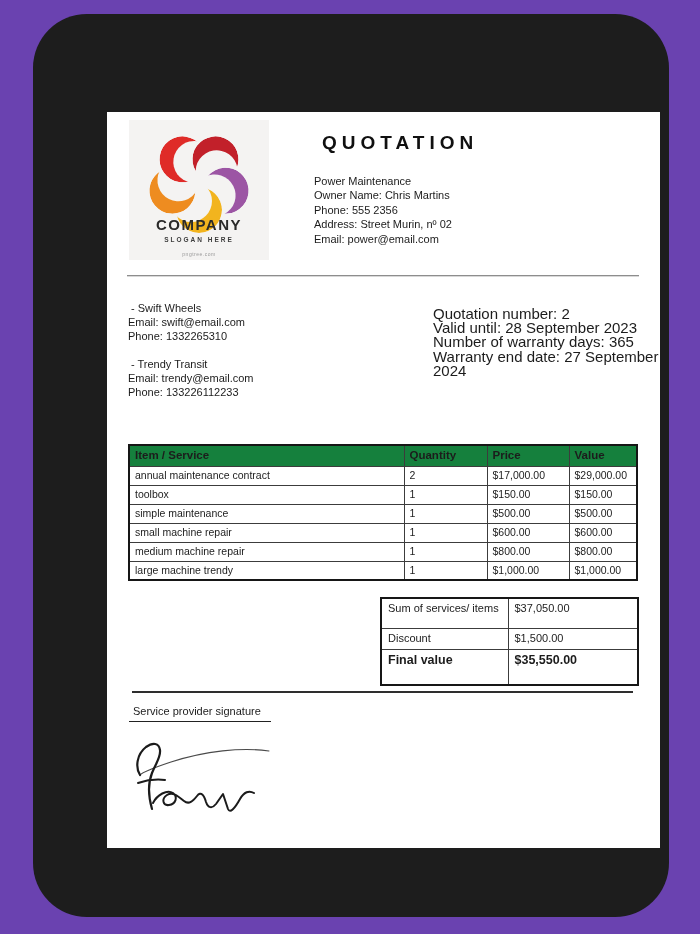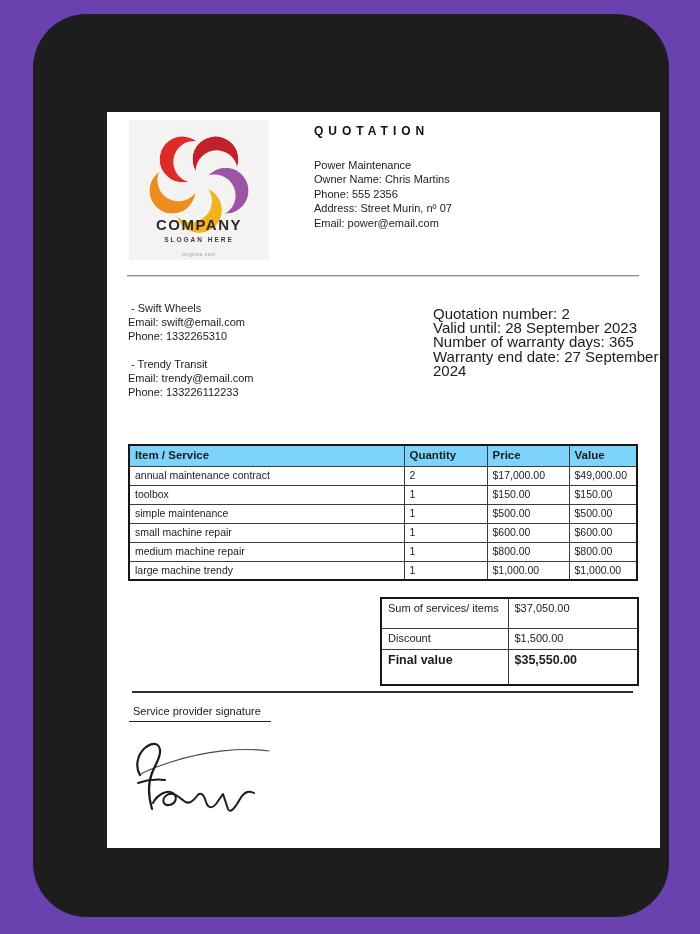--- a/index.html
+++ b/index.html
@@ -22,21 +22,21 @@
     width: 553px; height: 736px;
     background: #ffffff;
   }
   
   .logo {
     position: absolute; left: 22px; top: 8px;
     width: 140px; height: 140px;
   }
   .header-right { position: absolute; left: 207px; top: 12px; }
   .quotation-title {
-    margin: 0; font-size: 12px; font-weight: bold;
+    margin: 8px; font-size: 19px; font-weight: bold;
     letter-spacing: 5px; color: #101010;
   }
   .provider-lines { margin-top: 20px; font-size: 11px; line-height: 14.4px; color: #1c1c1c; }
   .divider-gray {
     position: absolute; left: 20px; top: 163px;
     width: 512px; height: 2px;
     background: #8d8d8d; border-bottom: 1px solid #d8d8d8;
   }
   
   .clients { position: absolute; left: 21px; top: 189px; font-size: 11px; line-height: 14px; }
@@ -49,21 +49,21 @@
     position: absolute; left: 21px; top: 332px;
     width: 508px; table-layout: fixed;
     font-size: 10.5px; border: 2px solid #161616;
   }
   .items-table th, .items-table td {
     border: 1px solid #3c3c3c; text-align: left;
     padding: 2px 5px; line-height: 13px;
     overflow: hidden; white-space: nowrap;
   }
   .items-table th {
-    background: #7dd3fc; font-weight: bold; font-size: 11.5px;
+    background: #15803d; font-weight: bold; font-size: 11.5px;
     padding: 3px 5px; height: 21px;
   }
   .items-table td { height: 19px; }
   
   .summary-table {
     position: absolute; left: 273px; top: 485px;
     width: 257px; table-layout: fixed;
     font-size: 11px; border: 2px solid #161616;
   }
   .summary-table td {
@@ -122,21 +122,21 @@
       <text x="70" y="122" text-anchor="middle" class="logo-slogan">SLOGAN HERE</text>
       <text x="70" y="136" text-anchor="middle" class="logo-watermark">pngtree.com</text>
     </svg>
 
     <div class="header-right">
       <h1 class="quotation-title">QUOTATION</h1>
       <div class="provider-lines">
         <div>Power Maintenance</div>
         <div>Owner Name: Chris Martins</div>
         <div>Phone: 555 2356</div>
-        <div>Address: Street Murin, nº 07</div>
+        <div>Address: Street Murin, nº 02</div>
         <div>Email: power@email.com</div>
       </div>
     </div>
 
     <div class="divider-gray"></div>
 
     <div class="clients">
       <div class="client-block">
         <div class="client-name">- Swift Wheels</div>
         <div>Email: swift@email.com</div>
@@ -169,21 +169,21 @@
           <th>Quantity</th>
           <th>Price</th>
           <th>Value</th>
         </tr>
       </thead>
       <tbody>
         <tr>
           <td>annual maintenance contract</td>
           <td>2</td>
           <td>$17,000.00</td>
-          <td>$49,000.00</td>
+          <td>$29,000.00</td>
         </tr>
         <tr>
           <td>toolbox</td>
           <td>1</td>
           <td>$150.00</td>
           <td>$150.00</td>
         </tr>
         <tr>
           <td>simple maintenance</td>
           <td>1</td>

